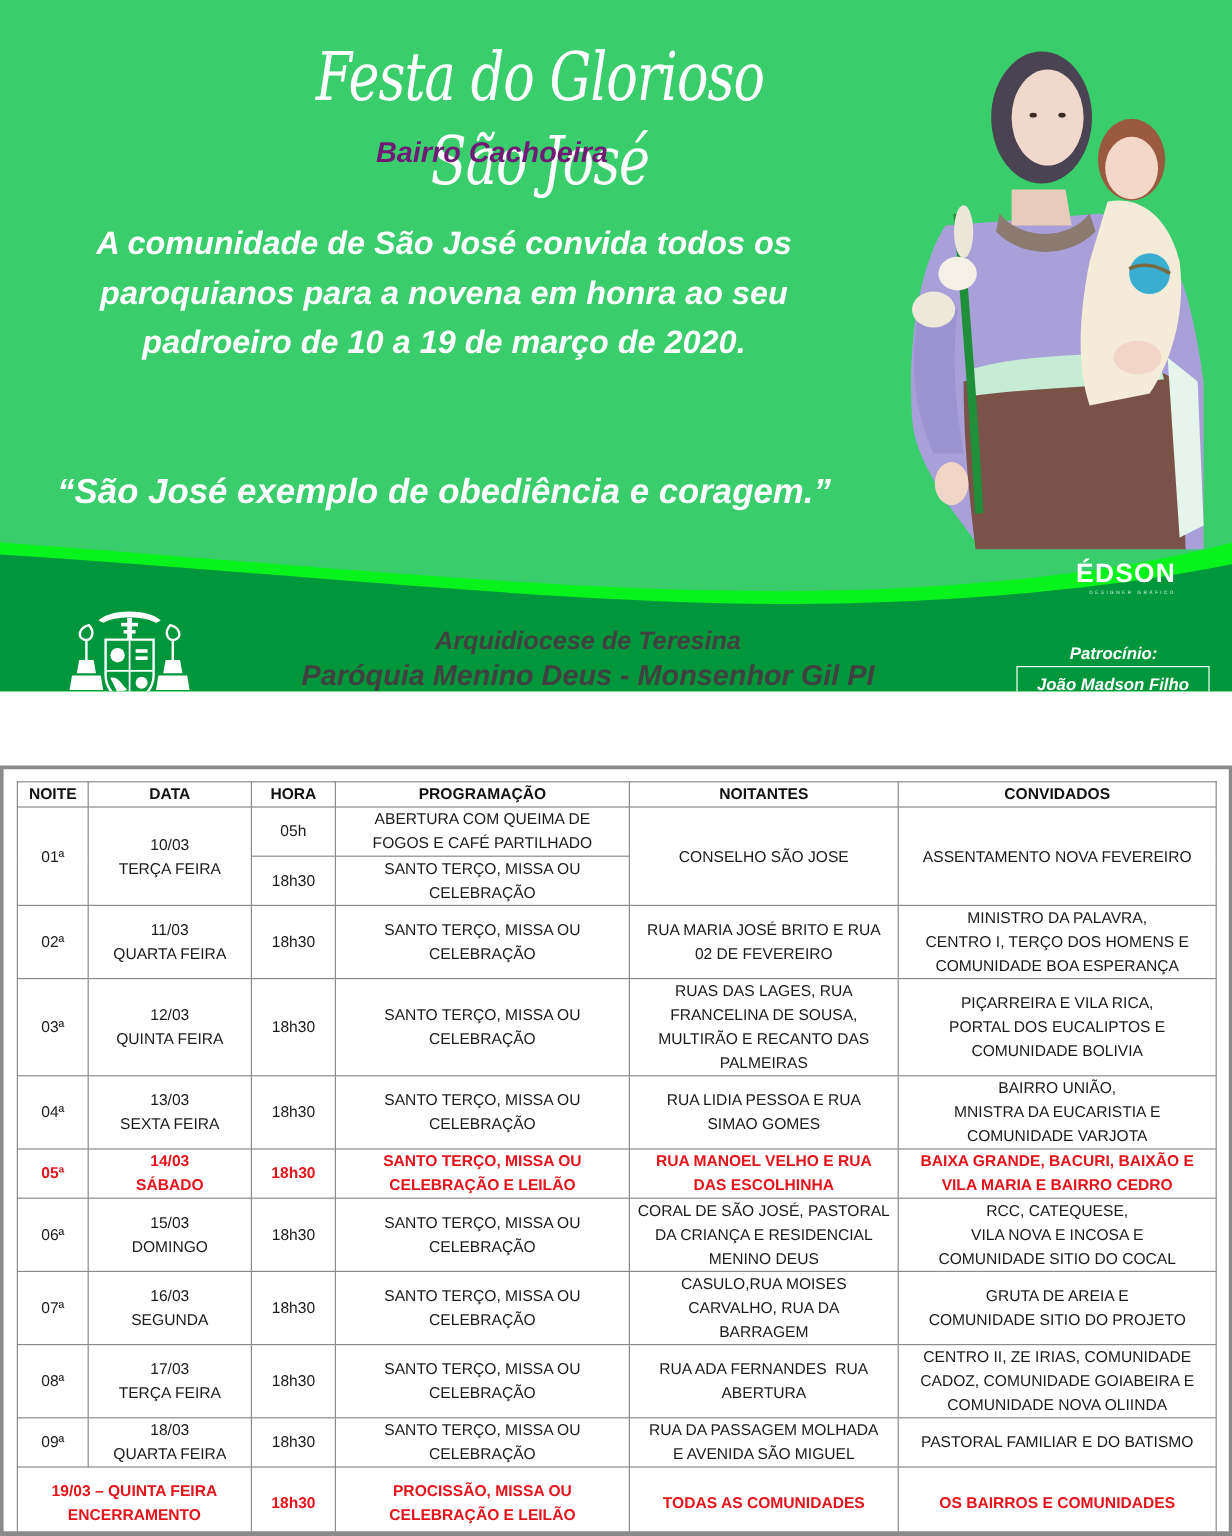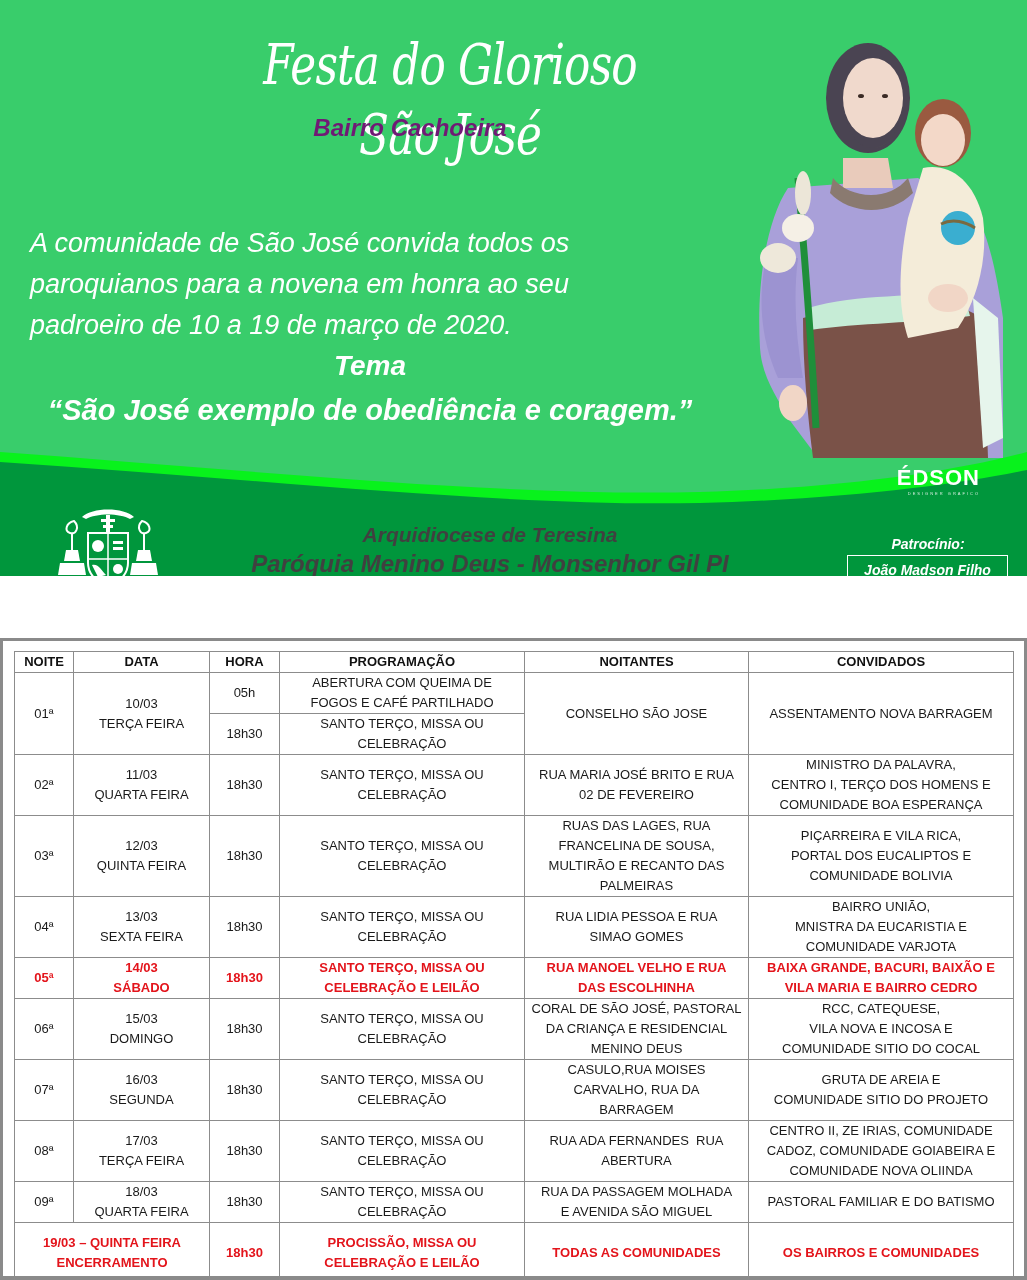--- a/index.html
+++ b/index.html
@@ -14,22 +14,22 @@
     position: absolute; left: 170px; top: 30px; width: 560px; text-align: center;
     font-family: "DejaVu Serif", serif; font-style: italic; font-size: 56px; color: #ffffff;
     letter-spacing: -1px; transform: scaleX(0.78); transform-origin: center;
     font-weight: normal; line-height: 70px;
   }
   .subtitle {
     position: absolute; left: 230px; top: 113px; width: 360px; text-align: center;
     font-size: 24px; font-weight: bold; font-style: italic; color: #701a75; line-height: 30px;
   }
   .invite {
-    position: absolute; left: 30px; top: 183px; width: 680px; text-align: left;
-    font-size: 27px; font-weight: normal; font-style: italic; color: #ffffff; line-height: 41px; margin-top: 40px;
+    position: absolute; left: 30px; top: 183px; width: 680px; text-align: center;
+    font-size: 27px; font-weight: bold; font-style: italic; color: #ffffff; line-height: 41px;
   }
   .tema-label {
     position: absolute; left: 200px; top: 348px; width: 340px; text-align: center;
     font-size: 28px; font-weight: bold; font-style: italic; color: #ffffff; line-height: 36px;
   }
   .tema-text {
     position: absolute; left: 10px; top: 391px; width: 720px; text-align: center;
     font-size: 29px; font-weight: bold; font-style: italic; color: #ffffff; line-height: 38px;
   }
 
@@ -75,21 +75,20 @@
 
   <div class="title-script">Festa do Glorioso São José</div>
   <div class="subtitle">Bairro Cachoeira</div>
 
   <div class="invite">
     <span class="ln">A comunidade de São José convida todos os</span>
     <span class="ln">paroquianos para a novena em honra ao seu</span>
     <span class="ln">padroeiro de 10 a 19 de março de 2020.</span>
   </div>
 
-  <div class="tema-label">Tema</div>
   <div class="tema-text">“São José exemplo de obediência e coragem.”</div>
 
   <div class="statue">
     <svg width="270" height="440" viewBox="0 0 270 440" xmlns="http://www.w3.org/2000/svg">
 
       <path d="M40,170 C20,200 8,260 12,330 C14,360 30,380 40,400 L70,440 L255,440 L255,300 C248,250 240,220 230,200 L170,160 Z" fill="#a9a0d9"></path>
 
       <path d="M55,300 C90,290 160,300 215,290 L235,300 L240,440 L65,440 C60,400 55,350 55,300 Z" fill="#7a5248"></path>
 
       <path d="M60,290 C110,275 170,280 215,272 L222,298 C170,305 110,305 62,312 Z" fill="#c6ecd6"></path>
@@ -208,21 +207,21 @@
       <td rowspan="2">
         <span class="ln">10/03</span>
         <span class="ln">TERÇA FEIRA</span>
       </td>
       <td>05h</td>
       <td>
         <span class="ln">ABERTURA COM QUEIMA DE</span>
         <span class="ln">FOGOS E CAFÉ PARTILHADO</span>
       </td>
       <td rowspan="2">CONSELHO SÃO JOSE</td>
-      <td rowspan="2">ASSENTAMENTO NOVA BARRAGEM</td>
+      <td rowspan="2">ASSENTAMENTO NOVA FEVEREIRO</td>
     </tr>
     <tr style="height:39px">
       <td>18h30</td>
       <td>
         <span class="ln">SANTO TERÇO, MISSA OU</span>
         <span class="ln">CELEBRAÇÃO</span>
       </td>
     </tr>
 
     <tr style="height:61px">

